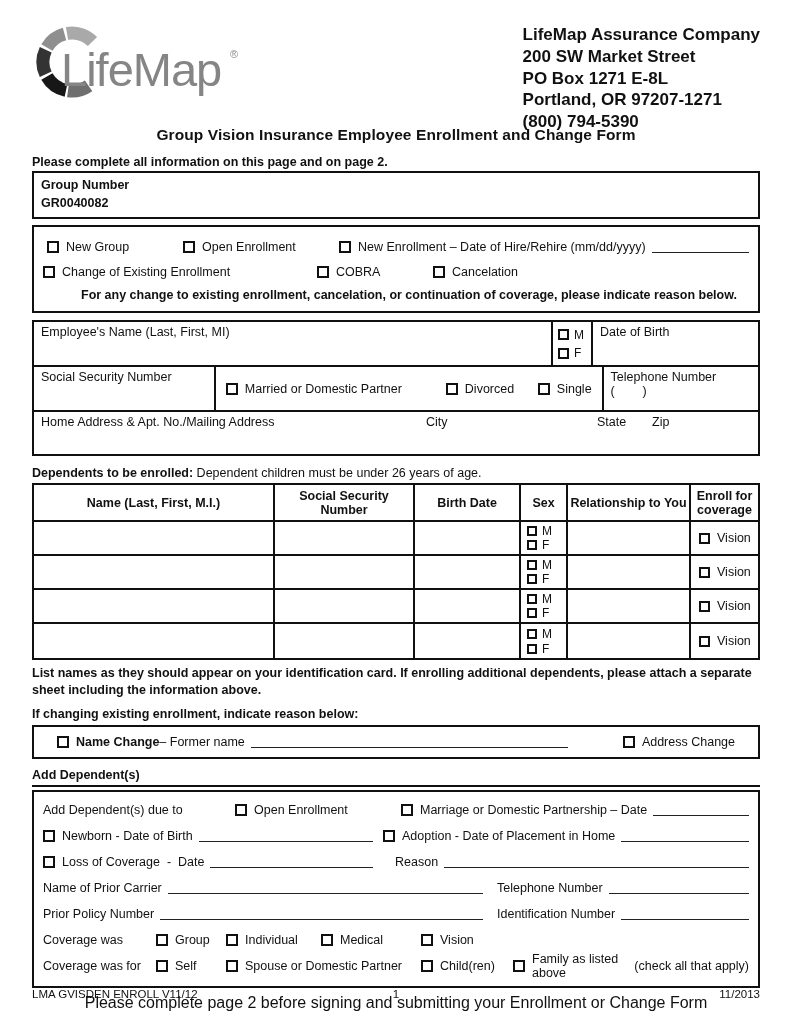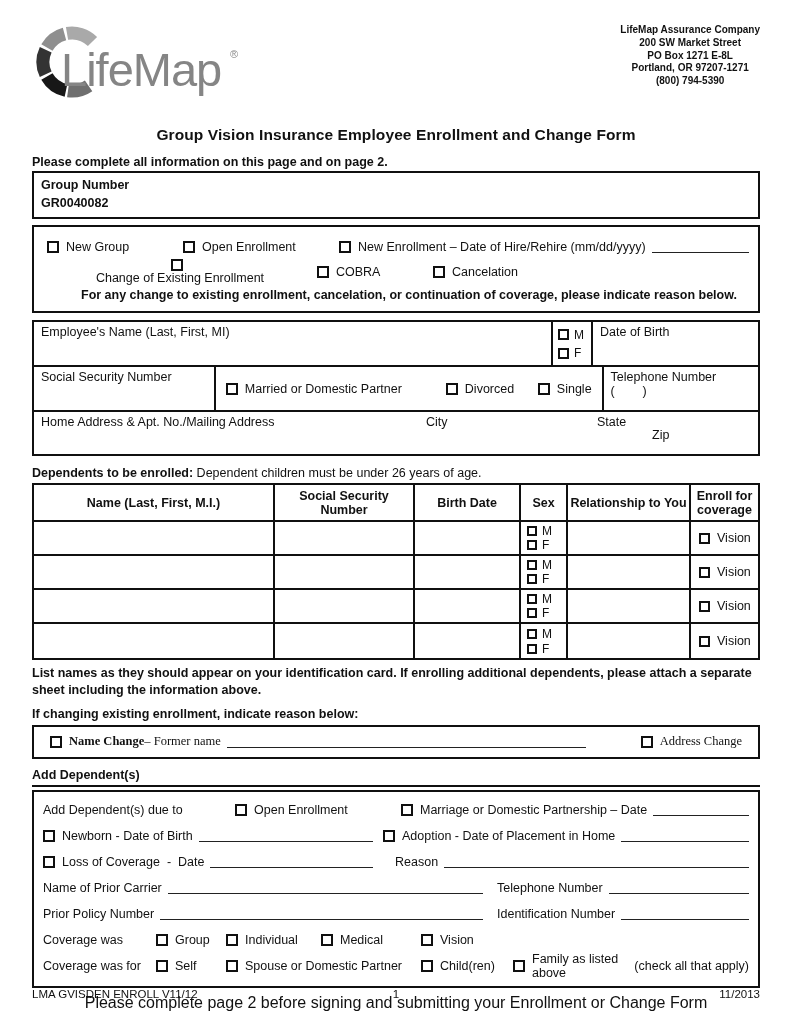--- a/index.html
+++ b/index.html
@@ -5,21 +5,21 @@
   * { box-sizing: border-box; }
   html,body { margin:0; padding:0; background:#fff; }
   .page {
     position:relative; width:791px; height:1024px; margin:0 auto;
     background:#fff; color:#111;
     font-family:"Liberation Sans", sans-serif; font-size:12.5px;
     padding:22px 31px 0 32px; overflow:hidden;
   }
   
   .hdr { display:flex; justify-content:space-between; align-items:flex-start; height:92px; }
-  .addr { text-align:center; font-weight:bold; font-size:10px; line-height:1.28; padding-top:2px; }
+  .addr { text-align:left; font-weight:bold; font-size:17px; line-height:1.28; padding-top:2px; }
   
   .title { text-align:center; font-weight:bold; font-size:15.5px; margin-top:12px; letter-spacing:.1px; }
   .intro { font-weight:bold; font-size:12.5px; margin-top:11px; }
   
   .bx { border:2px solid #101010; }
   .employer-tbl { display:flex; margin-top:2px; }
   .employer-left { flex:1; border-right:2px solid #101010; padding:3px 7px 5px; }
   .employer-right { width:238px; padding:3px 7px 5px; }
   .blbl { font-weight:bold; line-height:1.45; }
   
@@ -42,42 +42,42 @@
   .emp-sex .cb { width:11px; height:11px; margin-right:5px; }
   .emp-dob { width:165px; padding:3px 7px; }
   .emp-r2 { height:45px; border-bottom:2px solid #101010; }
   .emp-ssn { width:192px; border-right:2px solid #101010; padding:3px 7px; }
   .emp-marital { flex:1; display:flex; align-items:center; padding:1px 10px; }
   .emp-phone { width:165px; border-left:2px solid #101010; padding:3px 7px; }
   .pre { white-space:pre; }
   .emp-r3 { height:42px; position:relative; padding:3px 7px; }
   .posCity { position:absolute; left:392px; top:3px; }
   .posState { position:absolute; left:563px; top:3px; }
-  .posZip { position:absolute; left:618px; top:16px; }
+  .posZip { position:absolute; left:618px; top:3px; }
   
   .dep-head { margin-top:10px; }
   .dep-head b { font-weight:bold; }
   .dep-tbl { margin-top:3px; }
   .dep-grid { display:grid; grid-template-columns:239px 140px 106px 47px 123px 1fr; }
   .dep-grid > div { border-left:2px solid #101010; }
   .dep-grid > div:first-child { border-left:none; }
   .dep-hrow > div {
     border-bottom:2px solid #101010; font-weight:bold; text-align:center;
     display:flex; align-items:center; justify-content:center; height:37px; line-height:1.12; padding:1px 2px;
   }
   .dep-row > div { height:34px; }
   .dep-row.mid > div { border-bottom:2px solid #101010; }
   .dep-sex { display:flex; flex-direction:column; justify-content:space-around; padding:2px 4px 2px 6px; font-size:12px; }
   .dep-sex .cb { width:10px; height:10px; margin-right:5px; }
   .dep-enroll { display:flex; align-items:center; padding-left:8px; }
   .dep-enroll .cb { width:11px; height:11px; }
   .dep-note { font-weight:bold; margin-top:5px; line-height:1.3; width:100%; }
   
   .chg-head { font-weight:bold; margin-top:9px; }
-  .chg-box { margin-top:4px; height:34px; display:flex; align-items:center; padding:0 16px;font-family:Liberation Serif, serif; }
+  .chg-box { margin-top:4px; height:34px; display:flex; align-items:center; padding:0 23px; }
   .chg-box .gap { margin-right:55px; }
   
   .adddep-head { font-weight:bold; margin-top:9px; border-bottom:2px solid #101010; padding-bottom:3px; }
   .adddep-box { margin-top:3px; padding:5px 9px 7px; }
   .r { display:flex; align-items:center; height:26px; }
   .w-lead { width:162px; flex:0 0 auto; }
   .w-oe { width:166px; flex:0 0 auto; margin-left:30px; }
   .half { width:330px; flex:0 0 auto; display:flex; align-items:center; }
   .rest { flex:1; display:flex; align-items:center; margin-left:10px; }
   .pcleft { width:440px; flex:0 0 auto; display:flex; align-items:center; }
@@ -144,21 +144,21 @@
         <span class="cb"></span>
         <span>Open Enrollment</span>
       </span>
       <span class="cbitem" style="flex:1;">
         <span class="cb"></span>
         <span>New Enrollment – Date of Hire/Rehire (mm/dd/yyyy)</span>
         <span class="line"></span>
       </span>
     </div>
     <div class="erow">
-      <span class="cbitem" style="width:274px;flex-direction:column;">
+      <span class="cbitem" style="width:274px;">
         <span class="cb"></span>
         <span>Change of Existing Enrollment</span>
       </span>
       <span class="cbitem" style="width:116px;">
         <span class="cb"></span>
         <span>COBRA</span>
       </span>
       <span class="cbitem">
         <span class="cb"></span>
         <span>Cancelation</span>

